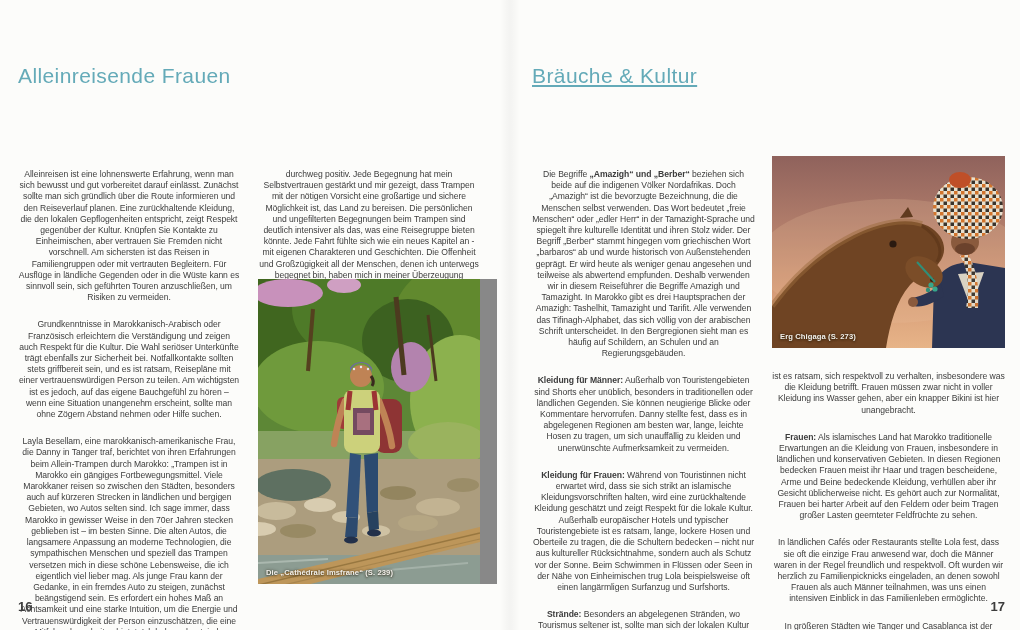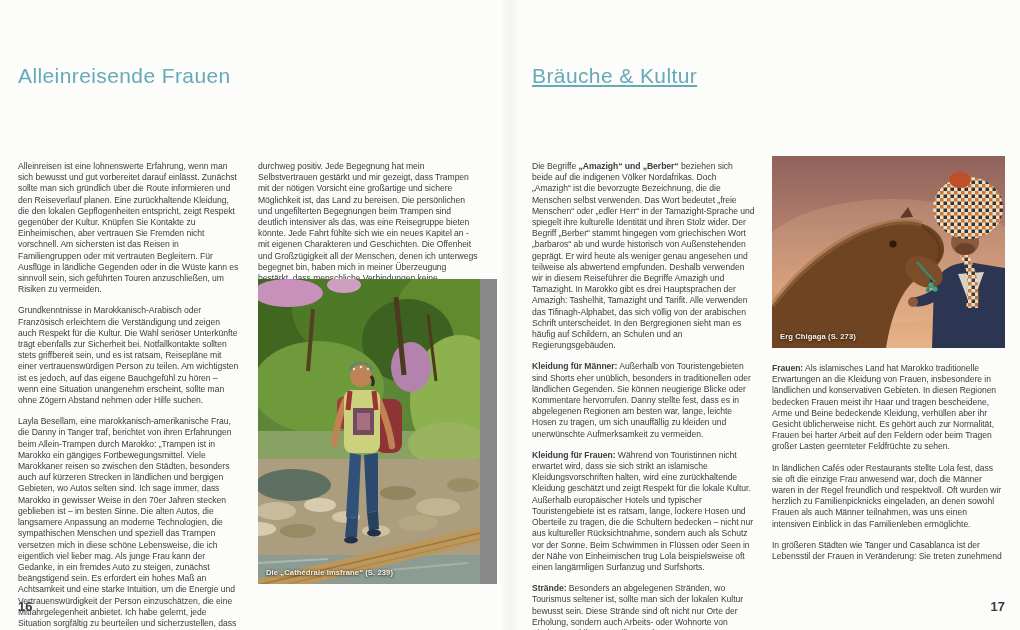--- a/index.html
+++ b/index.html
@@ -19,21 +19,21 @@
     font-size:21px;font-weight:300;letter-spacing:0.4px;
     color:#64aab8;
   }
   .title-left{left:18px;}
   .title-right{left:532px;text-decoration:underline;}
   .col{
     position:absolute;width:222px;
     font-size:8.6px;line-height:11.2px;letter-spacing:-0.05px;
     text-align:left;
   }
-  .col p{margin:8px 0 10px 0;}
+  .col p{margin:16px 0 10px 0;text-align:center;}
   .col b{font-weight:bold;}
   .photo{
     position:absolute;overflow:hidden;background:#888;
   }
   .photo svg{display:block;}
   .caption{
     position:absolute;left:8px;bottom:7px;
     font-size:7.6px;font-weight:bold;letter-spacing:0.1px;
     color:#f3f1ec;text-shadow:0 0 3px rgba(40,30,10,0.75),0 1px 2px rgba(40,30,10,0.5);
   }
@@ -185,18 +185,19 @@
       <circle cx="163" cy="133" r="2.6" fill="#35a78c"></circle>
       <circle cx="156" cy="134" r="2.2" fill="#2f8f79"></circle>
     </g>
 
     <circle cx="141" cy="146" r="5" fill="#8a5a3d"></circle>
   </svg>
   <div class="caption">Erg Chigaga (S. 273)</div>
 </div>
 
 <div class="col" style="left:772px;top:355px;width:233px;">
+  <p>ist es ratsam, sich respektvoll zu verhalten, insbesondere was die Kleidung betrifft. Frauen müssen zwar nicht in voller Kleidung ins Wasser gehen, aber ein knapper Bikini ist hier unangebracht.</p>
   <p><b class="lead">Frauen:</b> <span>Als islamisches Land hat Marokko traditionelle Erwartungen an die Kleidung von Frauen, insbesondere in ländlichen und konservativen Gebieten. In diesen Regionen bedecken Frauen meist ihr Haar und tragen bescheidene, Arme und Beine bedeckende Kleidung, verhüllen aber ihr Gesicht üblicherweise nicht. Es gehört auch zur Normalität, Frauen bei harter Arbeit auf den Feldern oder beim Tragen großer Lasten geernteter Feldfrüchte zu sehen.</span></p>
   <p>In ländlichen Cafés oder Restaurants stellte Lola fest, dass sie oft die einzige Frau anwesend war, doch die Männer waren in der Regel freundlich und respektvoll. Oft wurden wir herzlich zu Familienpicknicks eingeladen, an denen sowohl Frauen als auch Männer teilnahmen, was uns einen intensiven Einblick in das Familienleben ermöglichte.</p>
   <p>In größeren Städten wie Tanger und Casablanca ist der Lebensstil der Frauen in Veränderung: Sie treten zunehmend</p>
 </div>
 
 <div class="pagenum pagenum-right">17</div>
 
 </body></html>

